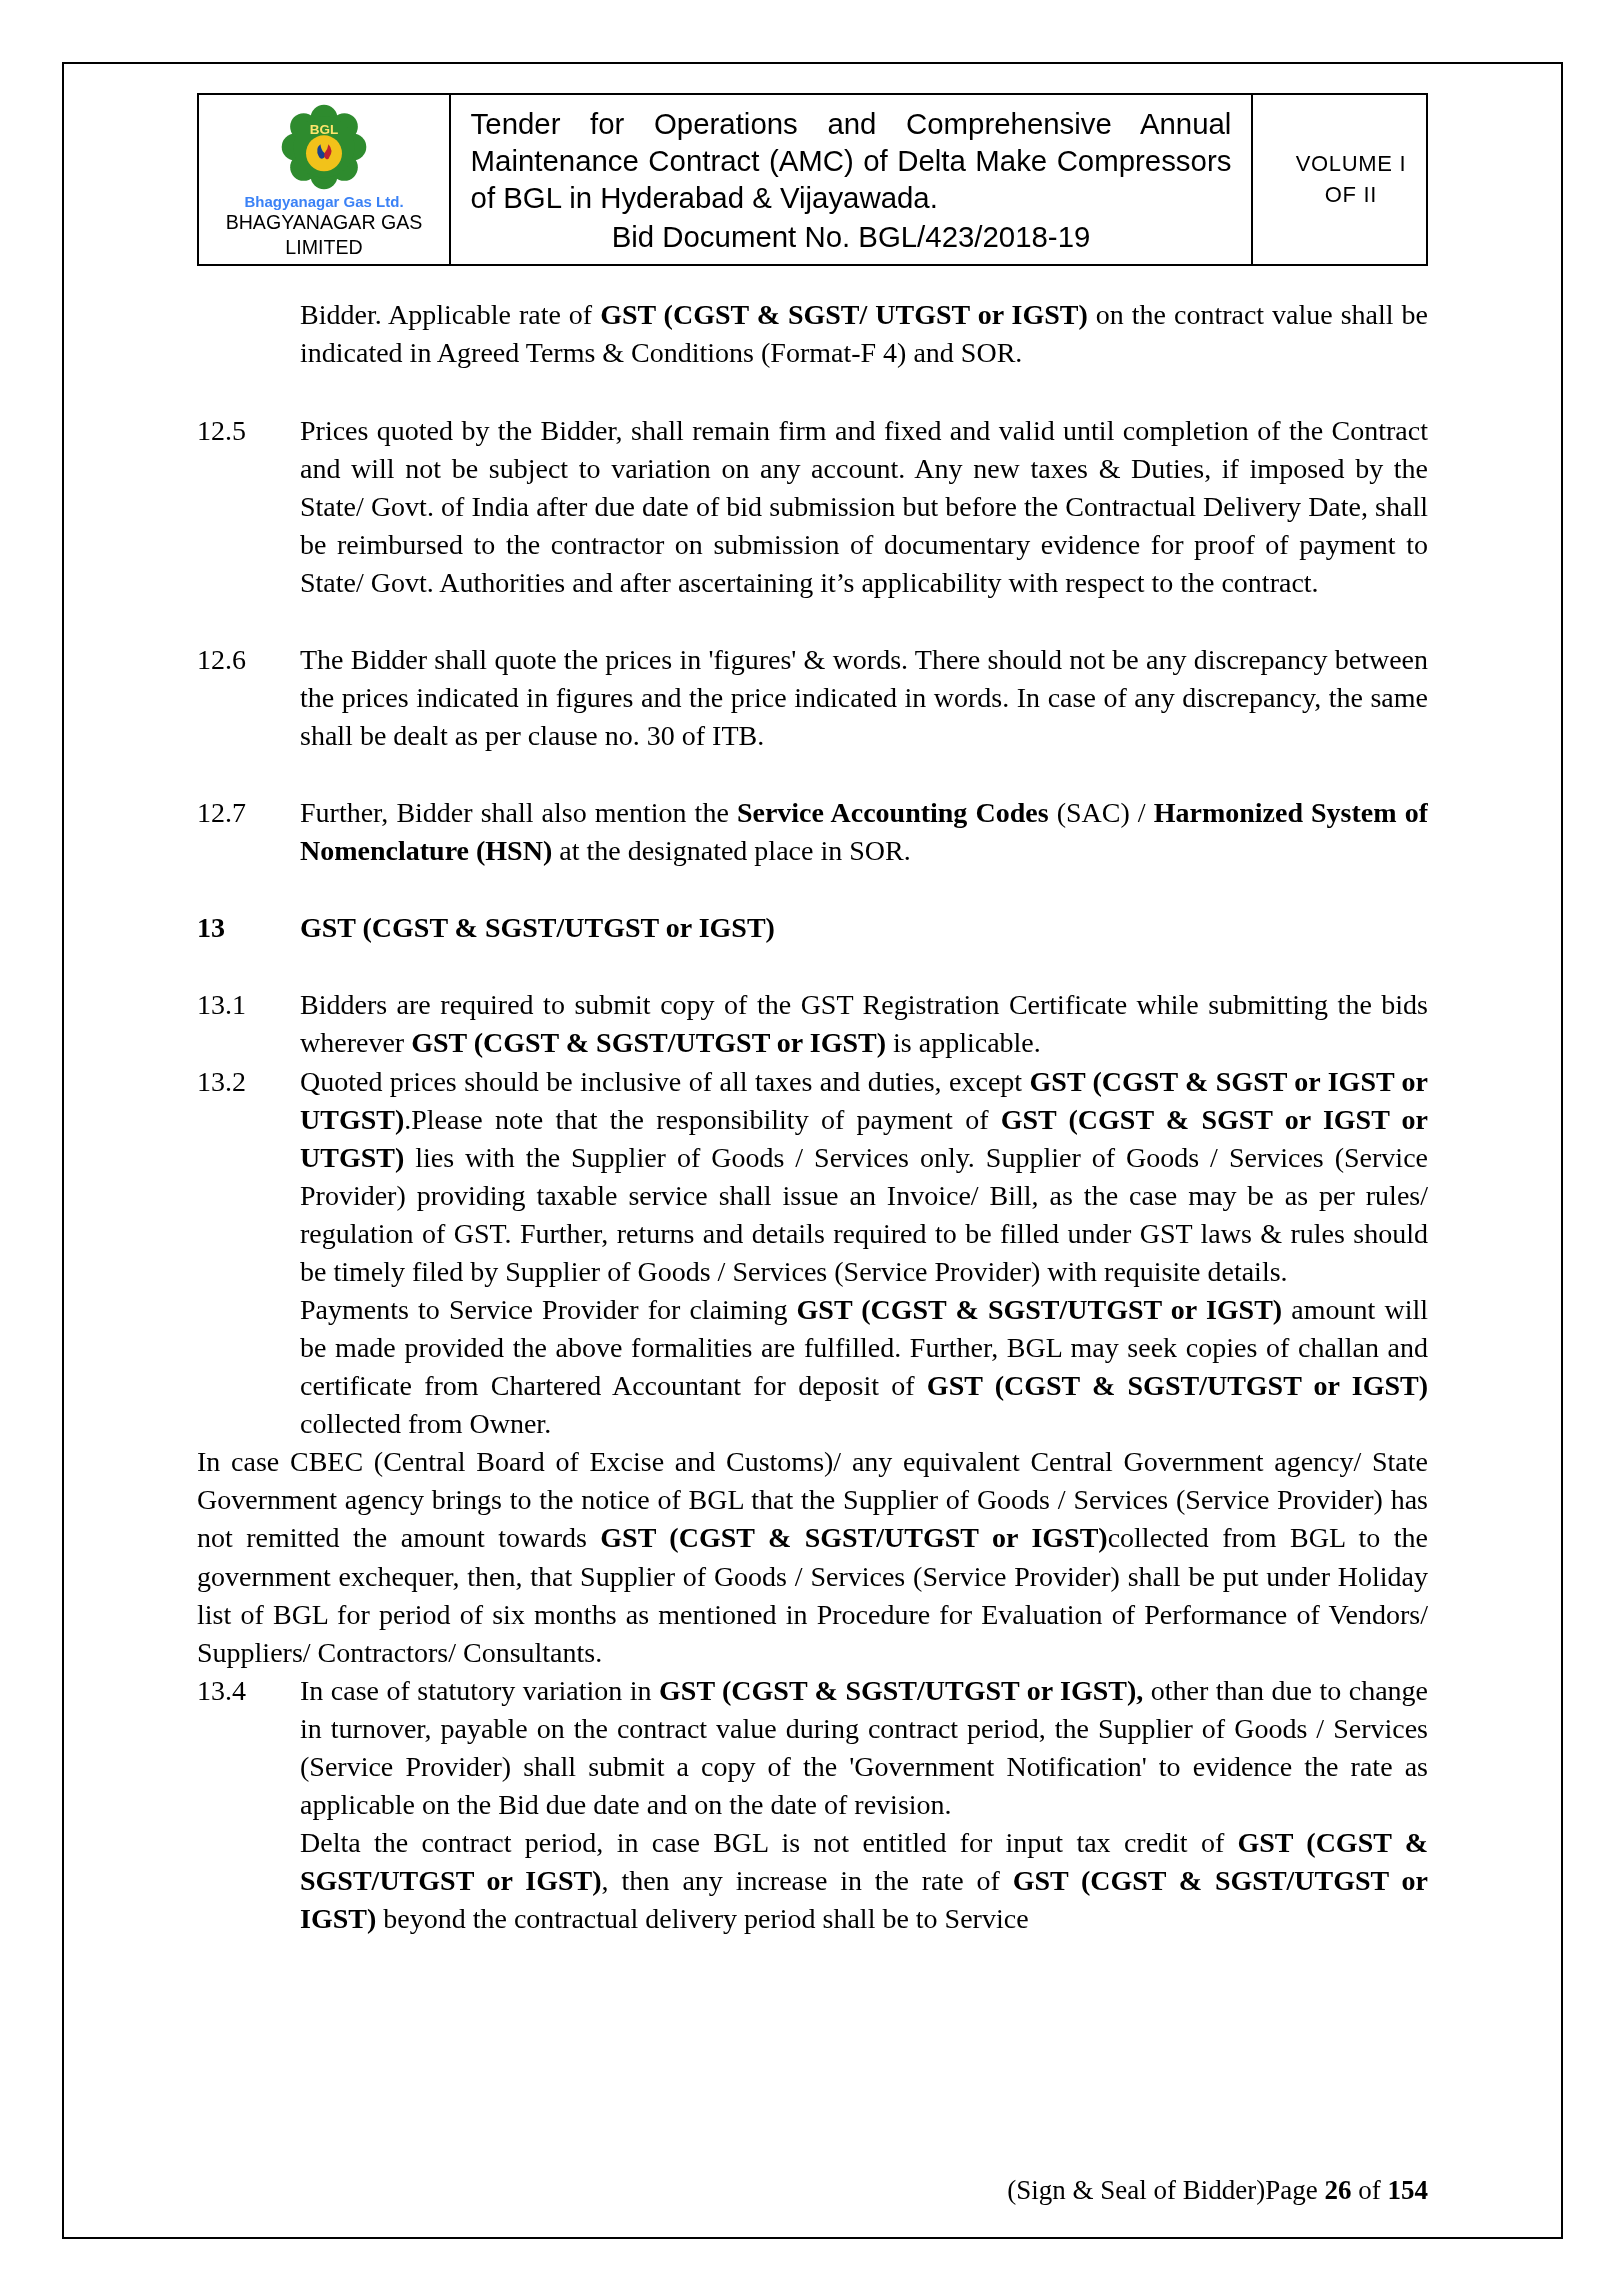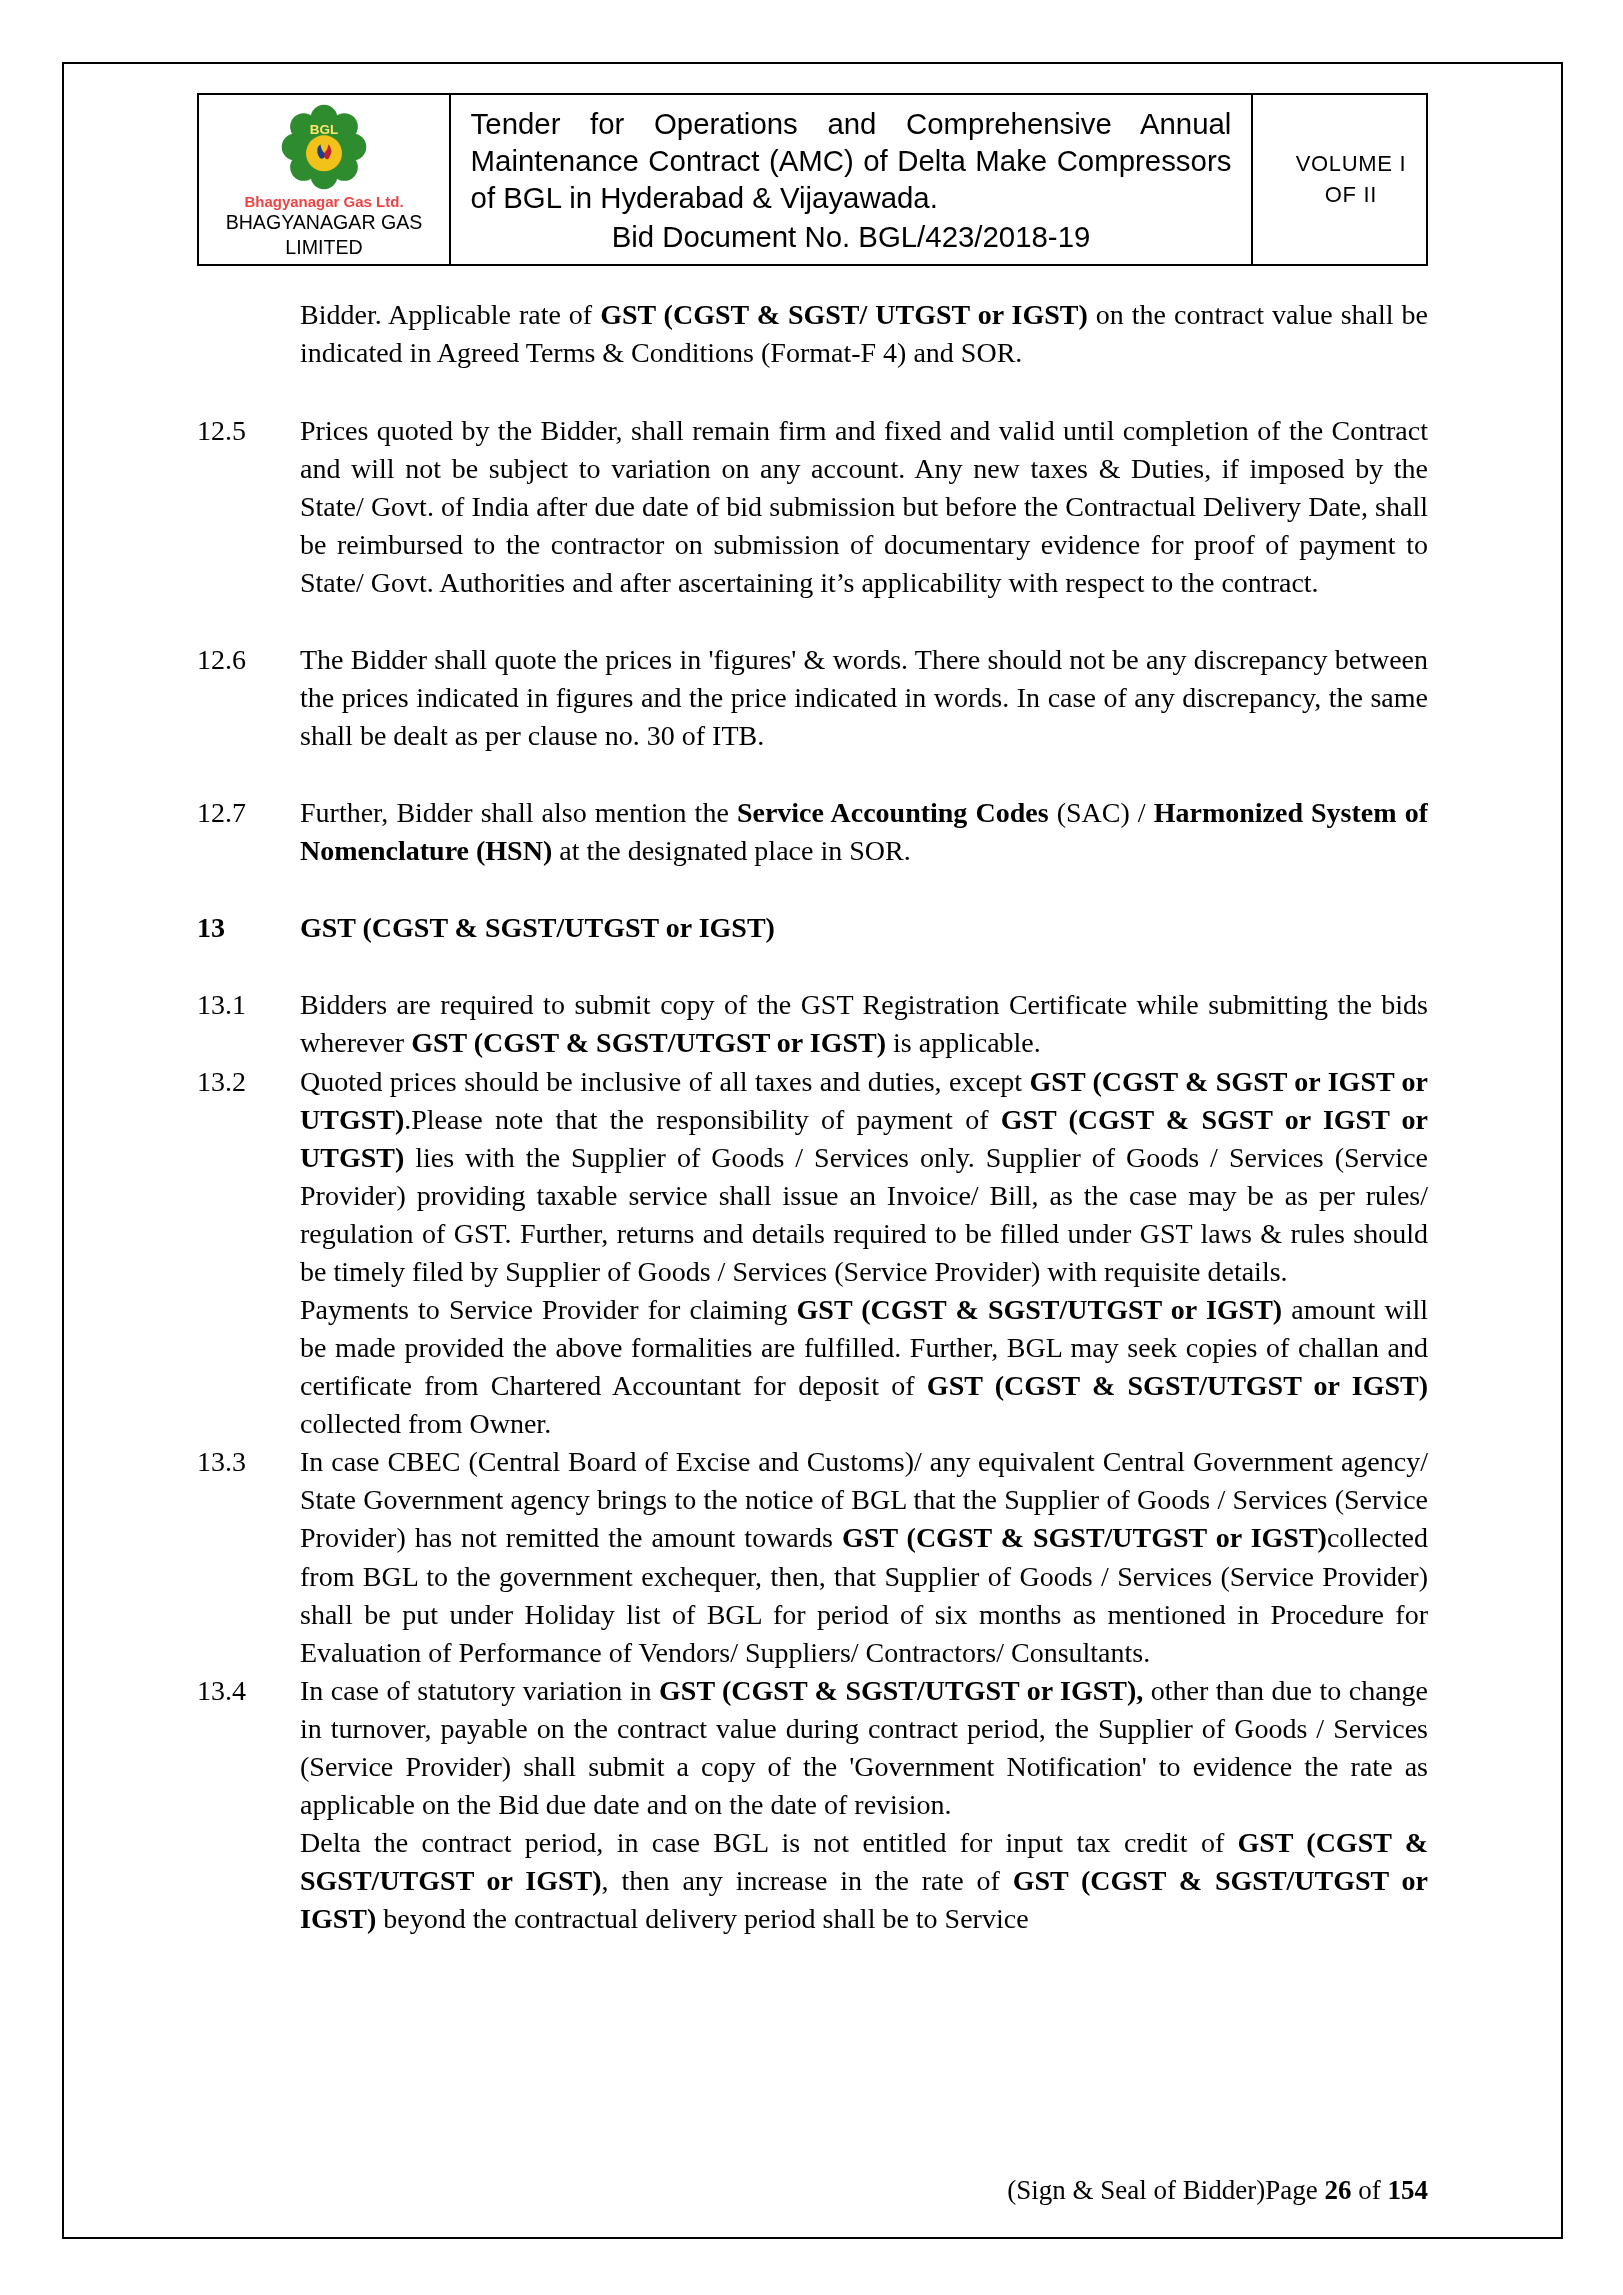--- a/index.html
+++ b/index.html
@@ -28,21 +28,21 @@
     border-collapse:collapse;
     font-family:"Liberation Sans", sans-serif;
     table-layout:fixed;
   }
   .header-table td { border:2px solid #000; vertical-align:middle; }
   .cell-logo { width:252px; text-align:center; padding:6.5px 5.2px 5.2px 5.2px; }
   .cell-title { padding:7.9px 19.6px;margin-left:48px; }
   .cell-volume { width:175px; text-align:center; font-size:22px; line-height:1.4; letter-spacing:0.7px;padding-left:23px; }
 
   .logo-wrap { display:flex; flex-direction:column; align-items:center; }
-  .logo-red { color:#ef4444; font-size:15px; margin-top:1.3px; font-weight:bold; }
+  .logo-red { color:#3b82f6; font-size:15px; margin-top:1.3px; font-weight:bold; }
   .company { color:#000; font-size:19.6px; line-height:1.25; margin-top:0; font-weight:400; }
 
   .title-main { font-size:29.4px; line-height:1.27; text-align:justify; }
   .bid-doc { font-size:29.4px; line-height:1.27; text-align:center; margin-top:1.3px; }
 
   
   .content {
     flex:1 1 auto;
     margin-top:30px;
     font-size:28px;
@@ -157,21 +157,20 @@
 
       <div class="clause">
         <div class="clause-num">13.2</div>
         <div class="clause-body">
             <div class="para"><span>Quoted prices should be inclusive of all taxes and duties, except </span><span class="b">GST (CGST &amp; SGST or IGST or UTGST)</span><span>.Please note that the responsibility of payment of </span><span class="b">GST (CGST &amp; SGST or IGST or UTGST)</span><span> lies with the Supplier of Goods / Services only. Supplier of Goods / Services (Service Provider) providing taxable service shall issue an Invoice/ Bill, as the case may be as per rules/ regulation of GST.  Further, returns and details required to be filled under GST laws &amp; rules should be timely filed by Supplier of Goods / Services (Service Provider) with requisite details.</span></div>
             <div class="para"><span>Payments to Service Provider for claiming </span><span class="b">GST (CGST &amp; SGST/UTGST or IGST)</span><span> amount will be made provided the above formalities are fulfilled. Further, BGL may seek copies of challan and certificate from Chartered Accountant for deposit of </span><span class="b">GST (CGST &amp; SGST/UTGST or IGST)</span><span> collected from Owner.</span></div>
           </div>
       </div>
 
       <div class="clause">
-        <div class="clause-num">13.3</div>
         <div class="clause-body">
             <div class="para"><span>In case CBEC (Central Board of Excise and Customs)/ any equivalent Central Government agency/ State Government agency  brings to the notice of BGL that the Supplier of Goods / Services (Service Provider)  has not remitted the amount towards </span><span class="b">GST (CGST &amp; SGST/UTGST or IGST)</span><span>collected from BGL to the government exchequer, then, that Supplier of Goods / Services (Service Provider)  shall be put under Holiday list of BGL for period of six months as mentioned in Procedure for Evaluation of Performance of Vendors/ Suppliers/ Contractors/ Consultants.</span></div>
           </div>
       </div>
 
       <div class="clause">
         <div class="clause-num">13.4</div>
         <div class="clause-body">
             <div class="para"><span>In case of statutory variation in </span><span class="b">GST (CGST &amp; SGST/UTGST or IGST),</span><span> other than due to change in turnover, payable on the contract value during contract period, the Supplier of Goods / Services (Service Provider) shall submit a copy of the 'Government Notification' to evidence the rate as applicable on the Bid due date and on the date of revision.</span></div>
             <div class="para"><span>Delta the contract period, in case BGL is not entitled for input tax credit of </span><span class="b">GST (CGST &amp; SGST/UTGST or IGST)</span><span>, then any increase in the rate of </span><span class="b">GST (CGST &amp; SGST/UTGST or IGST)</span><span>  beyond the contractual delivery period shall be to Service</span></div>

